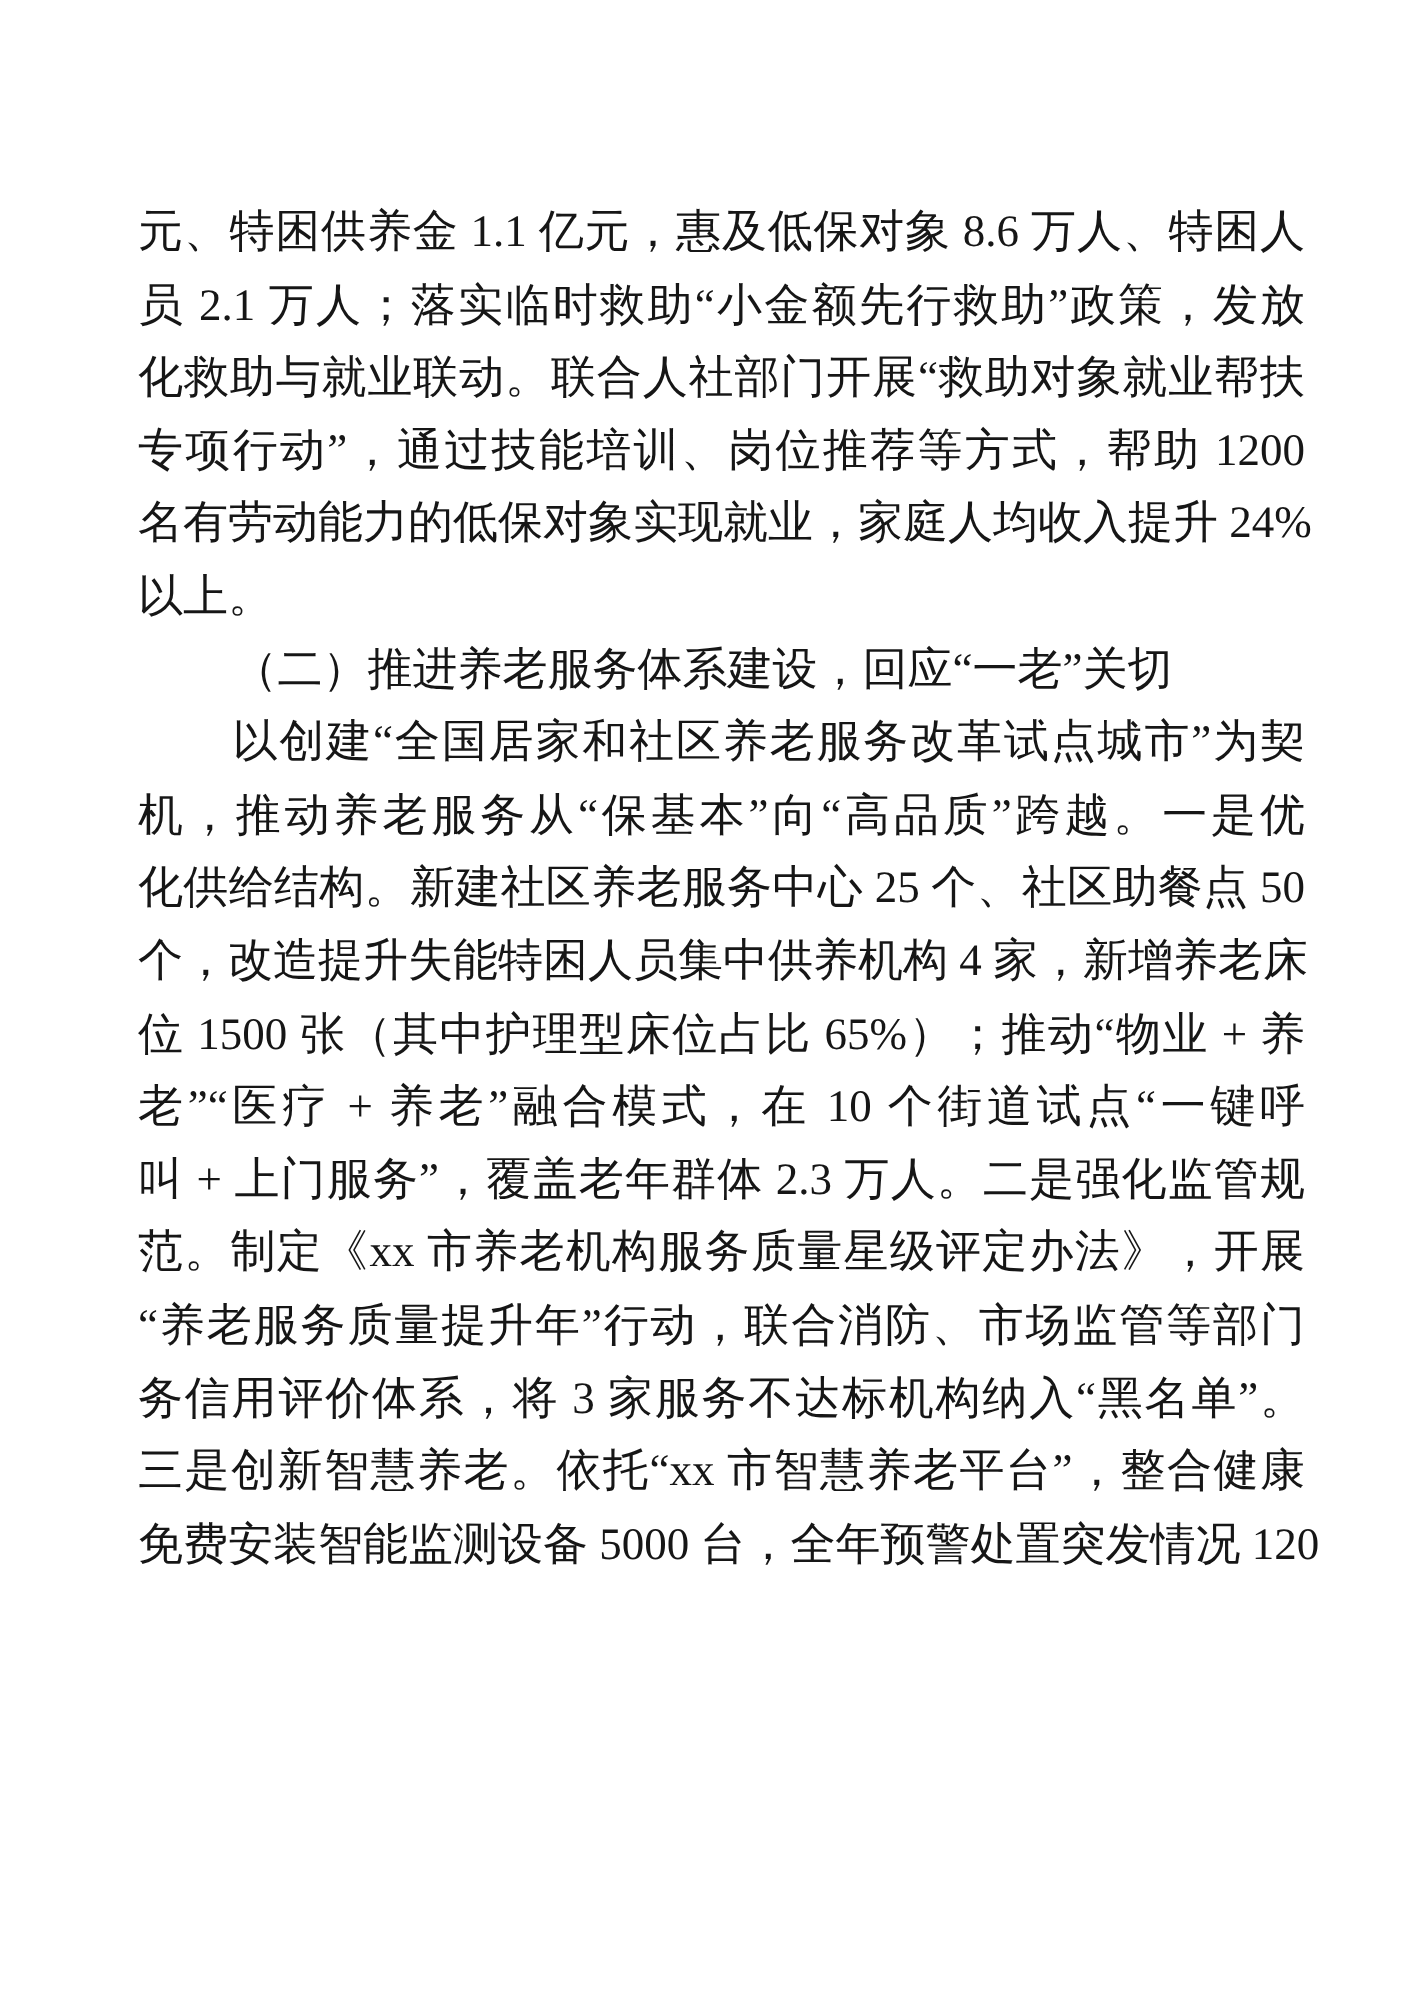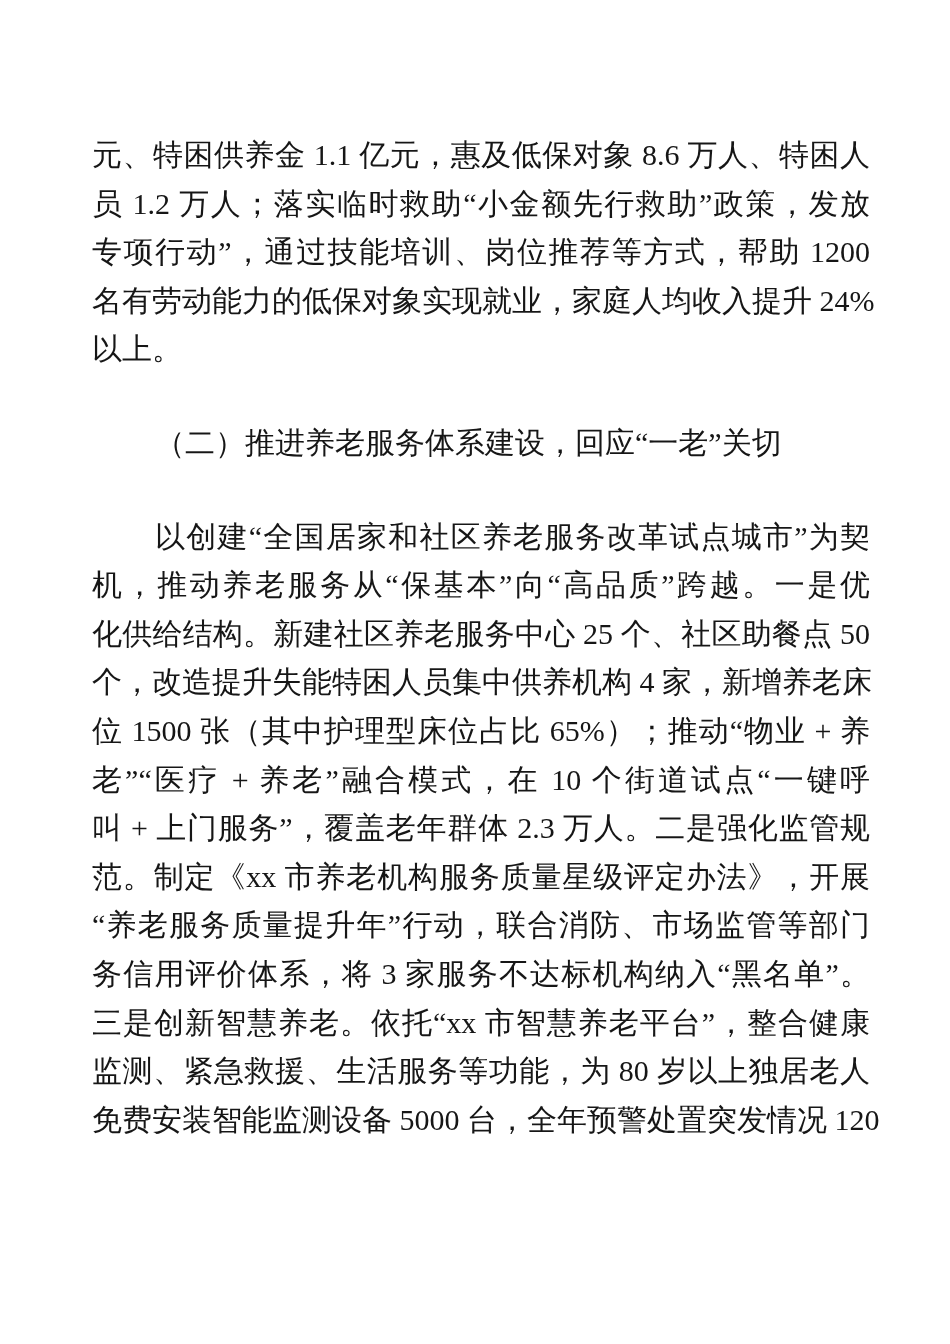--- a/index.html
+++ b/index.html
@@ -33,41 +33,40 @@
     white-space: nowrap;
     font-kerning: none;
   }
   .line.fill {
     text-align: justify;
     text-align-last: justify;
     text-justify: inter-character;
   }
   .line.indent {
     text-indent: 63px;
-    margin-top: 45px;
   }
 </style>
 </head>
 <body>
 
 <div class="page">
   <div class="text-block">
       <div class="line fill">元、特困供养金 1.1 亿元，惠及低保对象 8.6 万人、特困人</div>
-      <div class="line fill">员 1.2 万人；落实临时救助“小金额先行救助”政策，发放</div>
+      <div class="line fill">员 2.1 万人；落实临时救助“小金额先行救助”政策，发放</div>
+      <div class="line fill">化救助与就业联动。联合人社部门开展“救助对象就业帮扶</div>
       <div class="line fill">专项行动”，通过技能培训、岗位推荐等方式，帮助 1200</div>
       <div class="line fill">名有劳动能力的低保对象实现就业，家庭人均收入提升 24%</div>
       <div class="line">以上。</div>
       <div class="line indent">（二）推进养老服务体系建设，回应“一老”关切</div>
       <div class="line fill indent">以创建“全国居家和社区养老服务改革试点城市”为契</div>
       <div class="line fill">机，推动养老服务从“保基本”向“高品质”跨越。一是优</div>
       <div class="line fill">化供给结构。新建社区养老服务中心 25 个、社区助餐点 50</div>
       <div class="line fill">个，改造提升失能特困人员集中供养机构 4 家，新增养老床</div>
       <div class="line fill">位 1500 张（其中护理型床位占比 65%）；推动“物业 + 养</div>
       <div class="line fill">老”“医疗 + 养老”融合模式，在 10 个街道试点“一键呼</div>
       <div class="line fill">叫 + 上门服务”，覆盖老年群体 2.3 万人。二是强化监管规</div>
       <div class="line fill">范。制定《xx 市养老机构服务质量星级评定办法》，开展</div>
       <div class="line fill">“养老服务质量提升年”行动，联合消防、市场监管等部门</div>
       <div class="line fill">务信用评价体系，将 3 家服务不达标机构纳入“黑名单”。</div>
       <div class="line fill">三是创新智慧养老。依托“xx 市智慧养老平台”，整合健康</div>
-      <div class="line fill">监测、紧急救援、生活服务等功能，为 80 岁以上独居老人</div>
       <div class="line fill">免费安装智能监测设备 5000 台，全年预警处置突发情况 120</div>
     </div>
 </div>
 
 </body></html>

